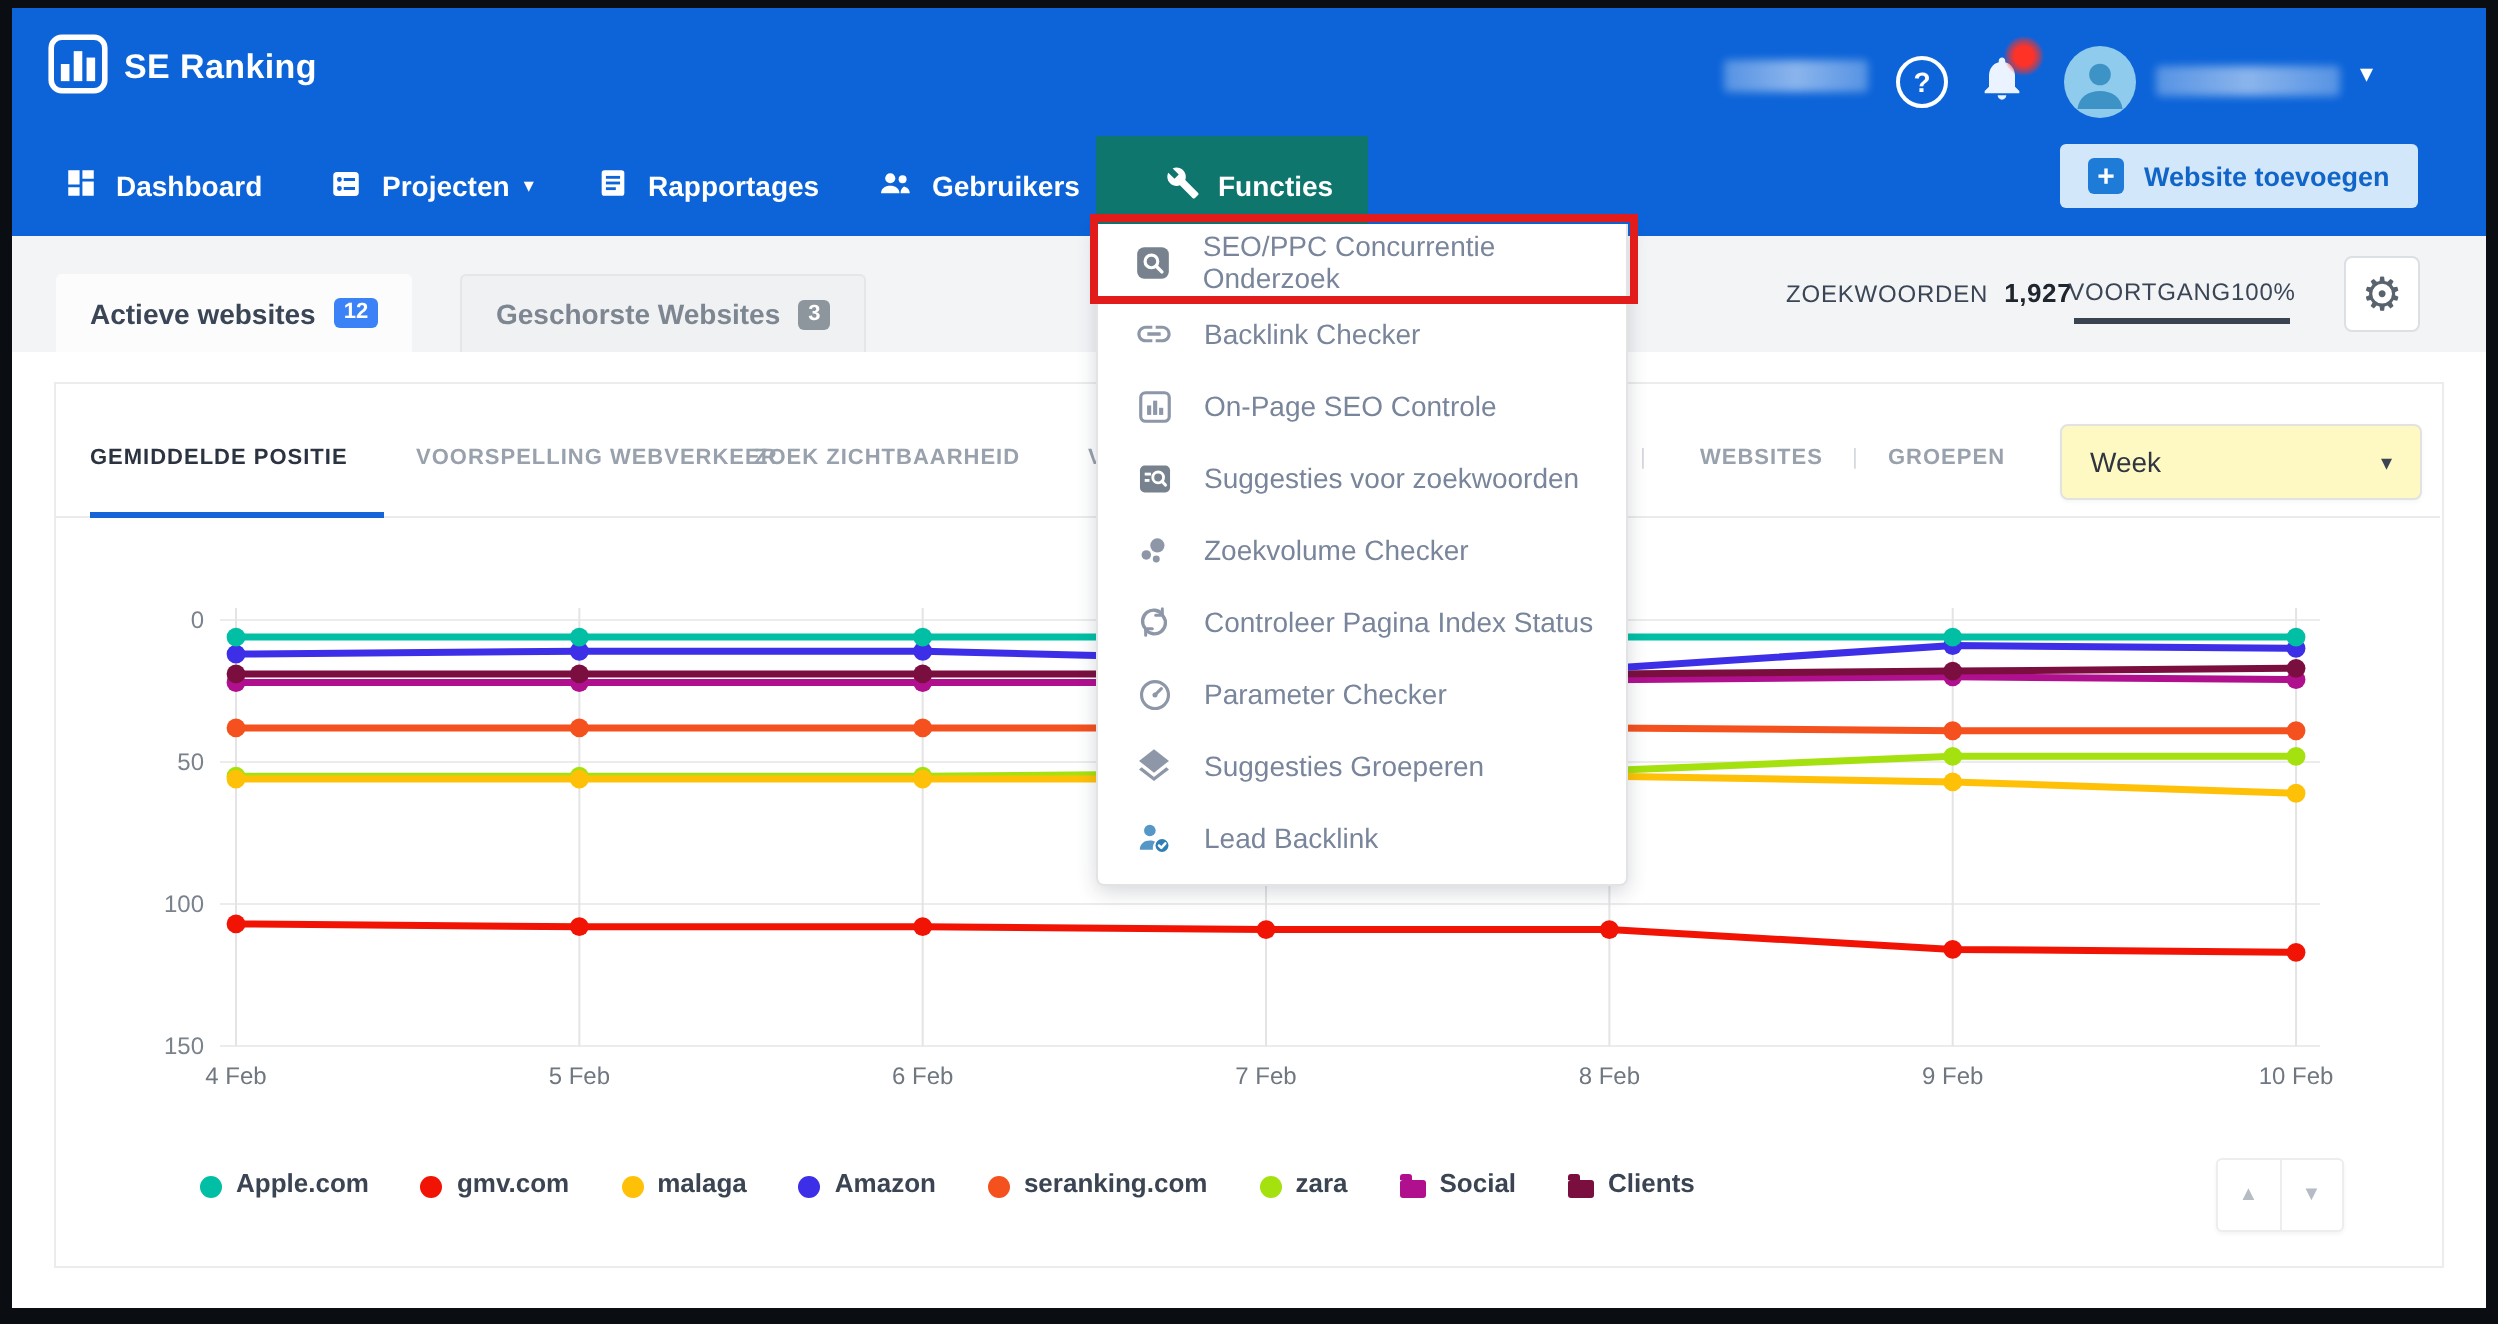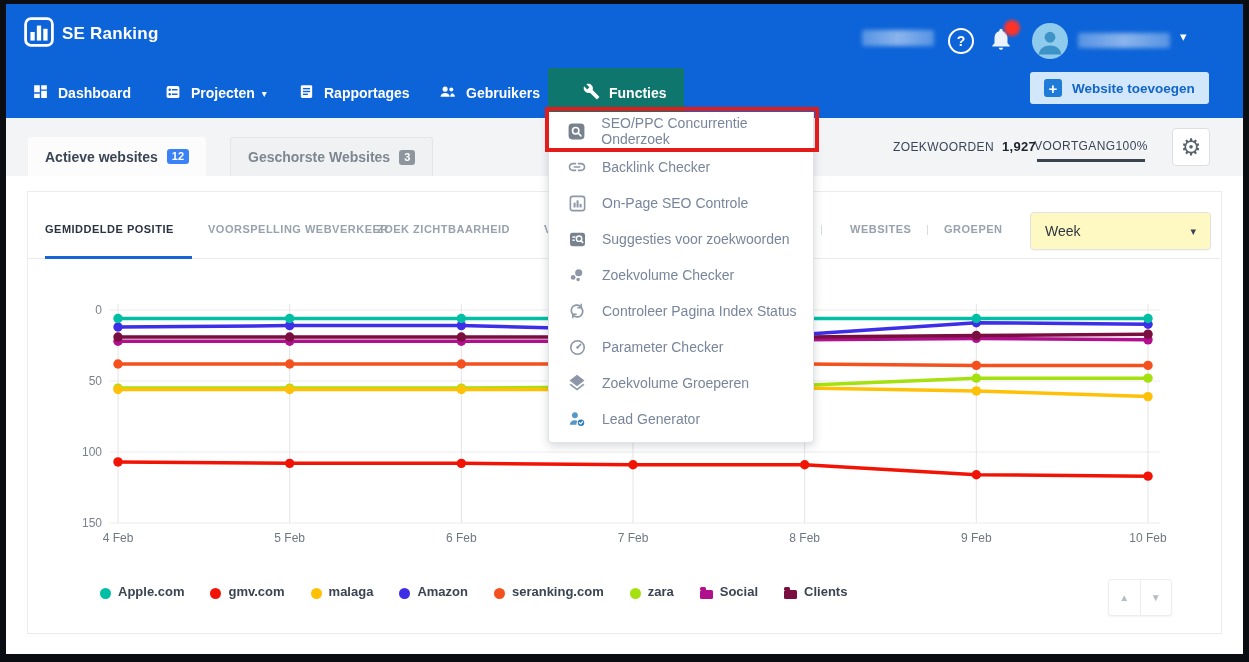--- a/index.html
+++ b/index.html
@@ -392,30 +392,30 @@
           </svg>
         </span>
     <span class="t">Parameter Checker</span>
   </div>
   <div class="mi">
     <span class="ic">
           <svg width="20" height="20" viewBox="0 0 24 24">
             <path fill="#8d97a7" d="M11.99 18.54l-7.37-5.73L3 14.07l9 7 9-7-1.63-1.27-7.38 5.74zM12 16l7.36-5.73L21 9l-9-7-9 7 1.63 1.27L12 16z"></path>
           </svg>
         </span>
-    <span class="t">Zoekvolume Groeperen</span>
+    <span class="t">Suggesties Groeperen</span>
   </div>
   <div class="mi">
     <span class="ic">
           <svg width="20" height="20" viewBox="0 0 24 24">
             <circle cx="9.5" cy="7.5" r="3.5" fill="#5598c8"></circle>
             <path d="M3.5 19c0-3.5 2.7-5.5 6-5.5 1.2 0 2.3.3 3.2.8-.9 1-1.4 2.3-1.4 3.7 0 .35.03.7.1 1z" fill="#5598c8"></path>
             <circle cx="16.8" cy="16.5" r="3.9" fill="#2f7fb5"></circle>
             <polyline points="15,16.5 16.4,17.9 18.8,15.2" fill="none" stroke="#fff" stroke-width="1.5" stroke-linecap="round" stroke-linejoin="round"></polyline>
           </svg>
         </span>
-    <span class="t">Lead Generator</span>
+    <span class="t">Lead Backlink</span>
   </div>
 </div>
 
 <div class="abs hl-box"></div>
 
 </div>
 
 </body></html>

